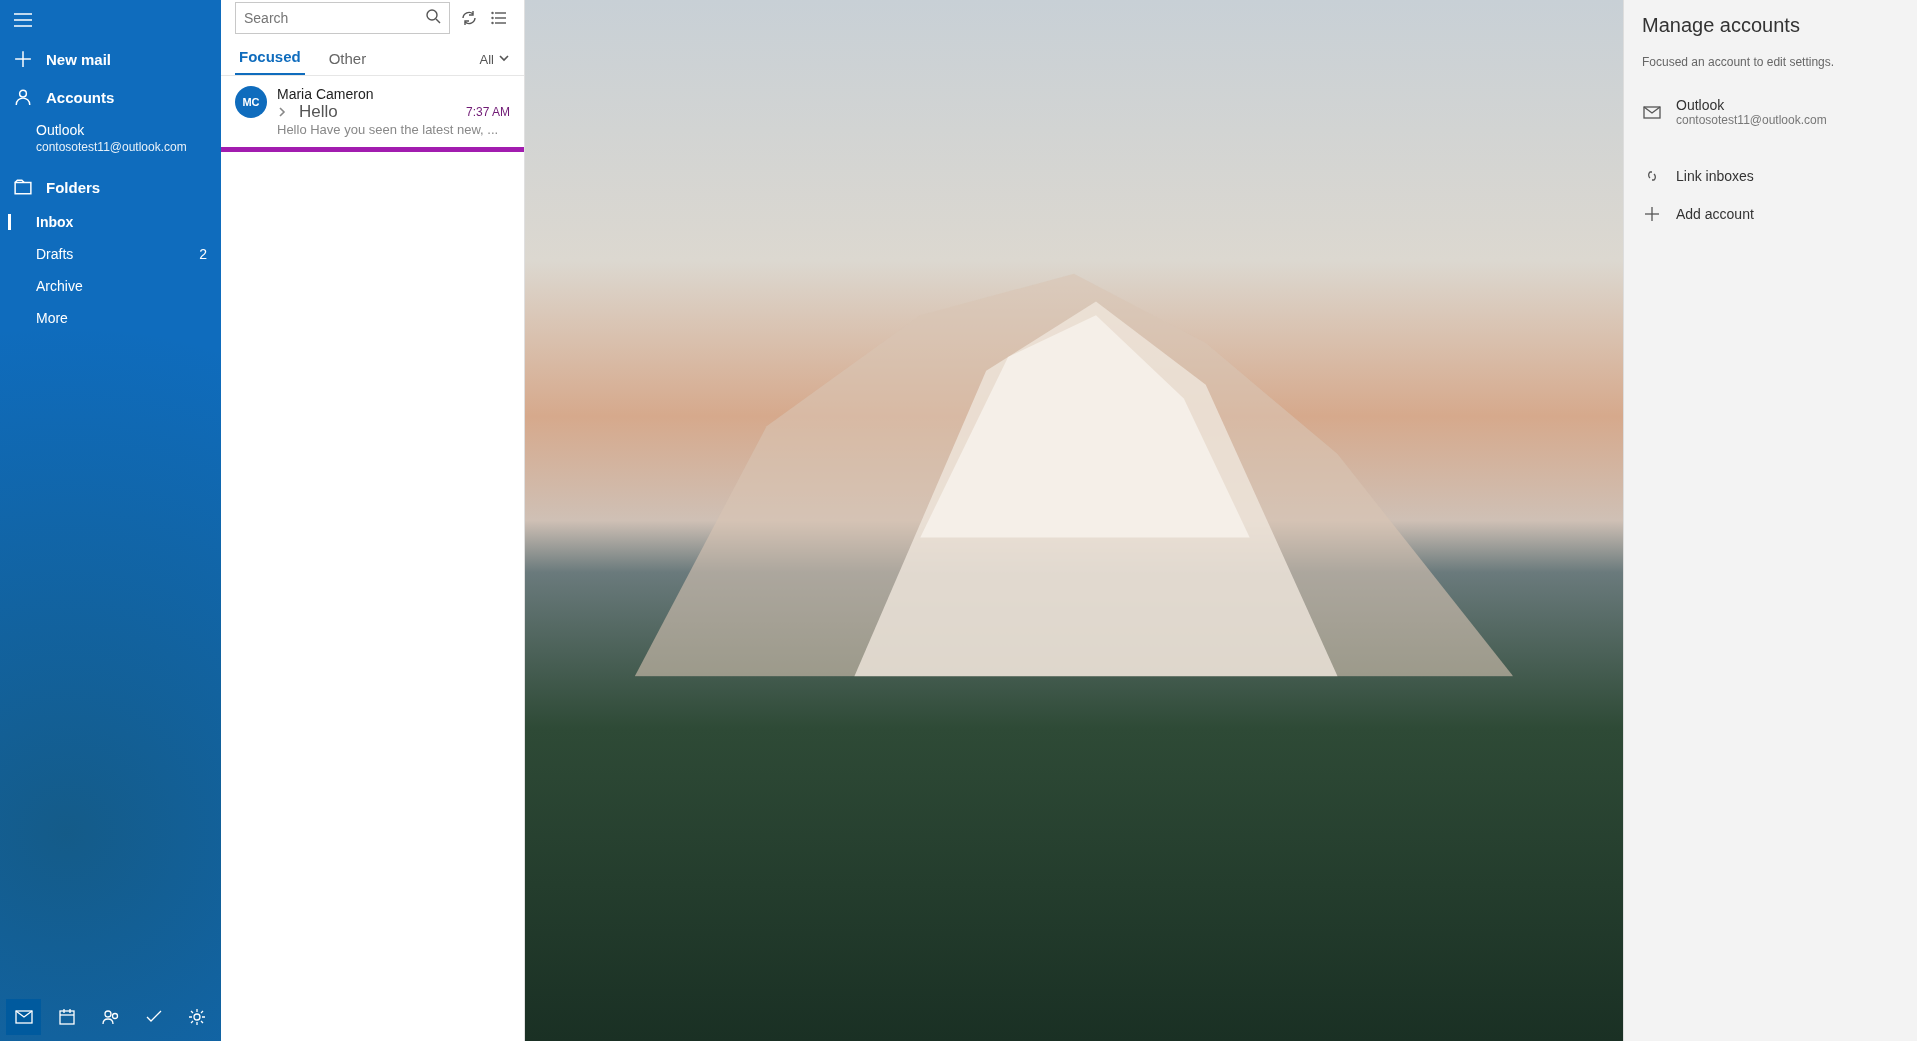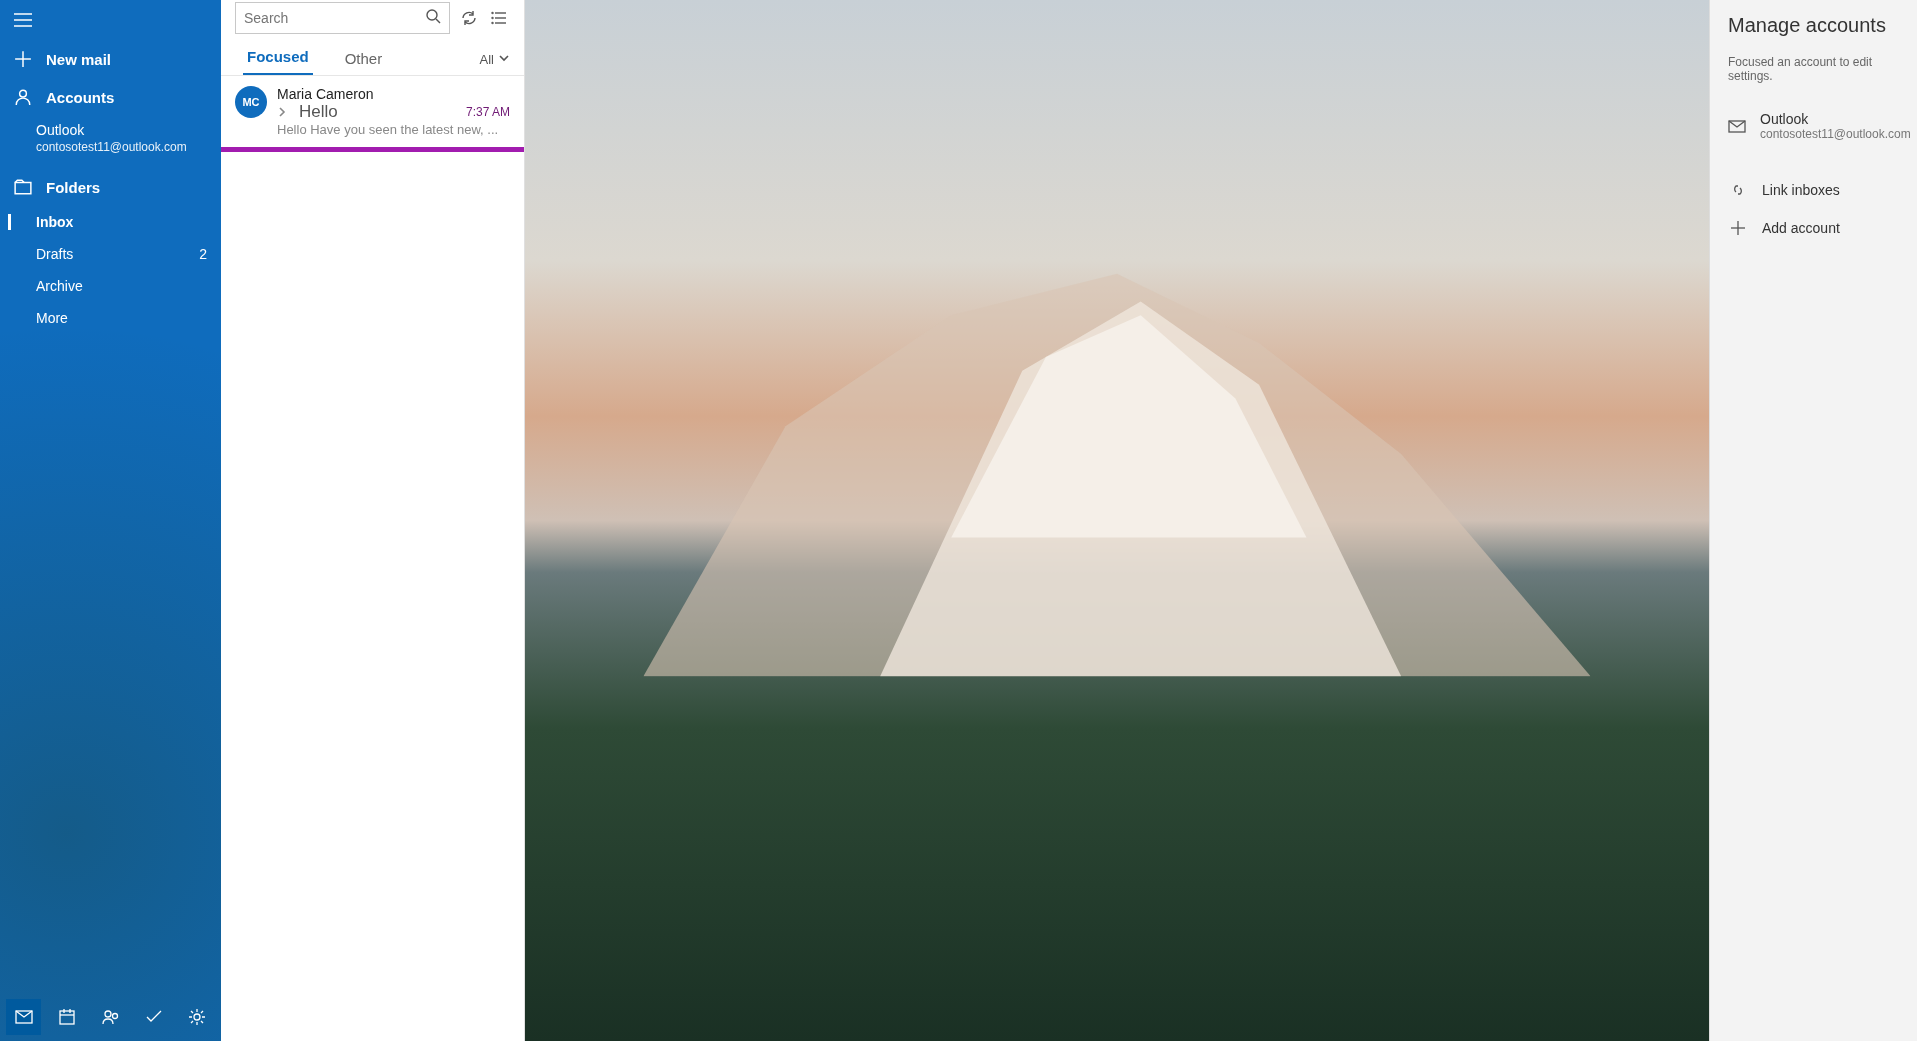--- a/index.html
+++ b/index.html
@@ -109,21 +109,21 @@
   flex:1; border:none; outline:none; font-size:14px; color:#666; background:transparent;
 }
 .searchbox svg, .icon-btn svg { width:16px; height:16px; stroke:#555; fill:none; stroke-width:1.4; }
 .icon-btn { width:24px; height:24px; display:flex; align-items:center; justify-content:center; }
 
 .tabs-row {
   display:flex; align-items:flex-end; padding: 4px 14px 0 14px;
   border-bottom: 1px solid #e6e6e6;
 }
 .tab {
-  padding: 8px 4px; margin-right: 20px; font-size:15px; color:#666;margin-left:8px;
+  padding: 8px 4px; margin-right: 20px; font-size:15px; color:#666;
 }
 .tab.active { color:#0f6cbd; font-weight:600; border-bottom: 2px solid #0f6cbd; }
 .filter {
   margin-left:auto; display:flex; align-items:center; gap:4px;
   color:#555; font-size:13px; padding-bottom:8px;
 }
 .filter svg { width:12px; height:12px; stroke:#555; fill:none; stroke-width:1.6; }
 
 .email-item {
   display:flex; gap:10px; padding:10px 14px; border-bottom:5px solid #a21caf;
@@ -150,21 +150,21 @@
   overflow: hidden;
 }
 .mountain {
   position:absolute; left:50%; top:45%; transform:translate(-50%,-50%);
   width:80%; height:40%;
 }
 .mountain svg { width:100%; height:100%; }
 
 
 .panel {
-  width: 208px;
+  width: 294px;
   background:#f3f3f3;
   border-left: 1px solid #ddd;
   display:flex; flex-direction:column;
   padding: 14px 18px;
 }
 .panel-title { font-size:20px; color:#333; margin-bottom: 18px; }
 .panel-hint { font-size:12px; color:#666; margin-bottom: 18px; }
 .panel-item {
   display:flex; align-items:center; gap:14px;
   padding: 10px 0;

